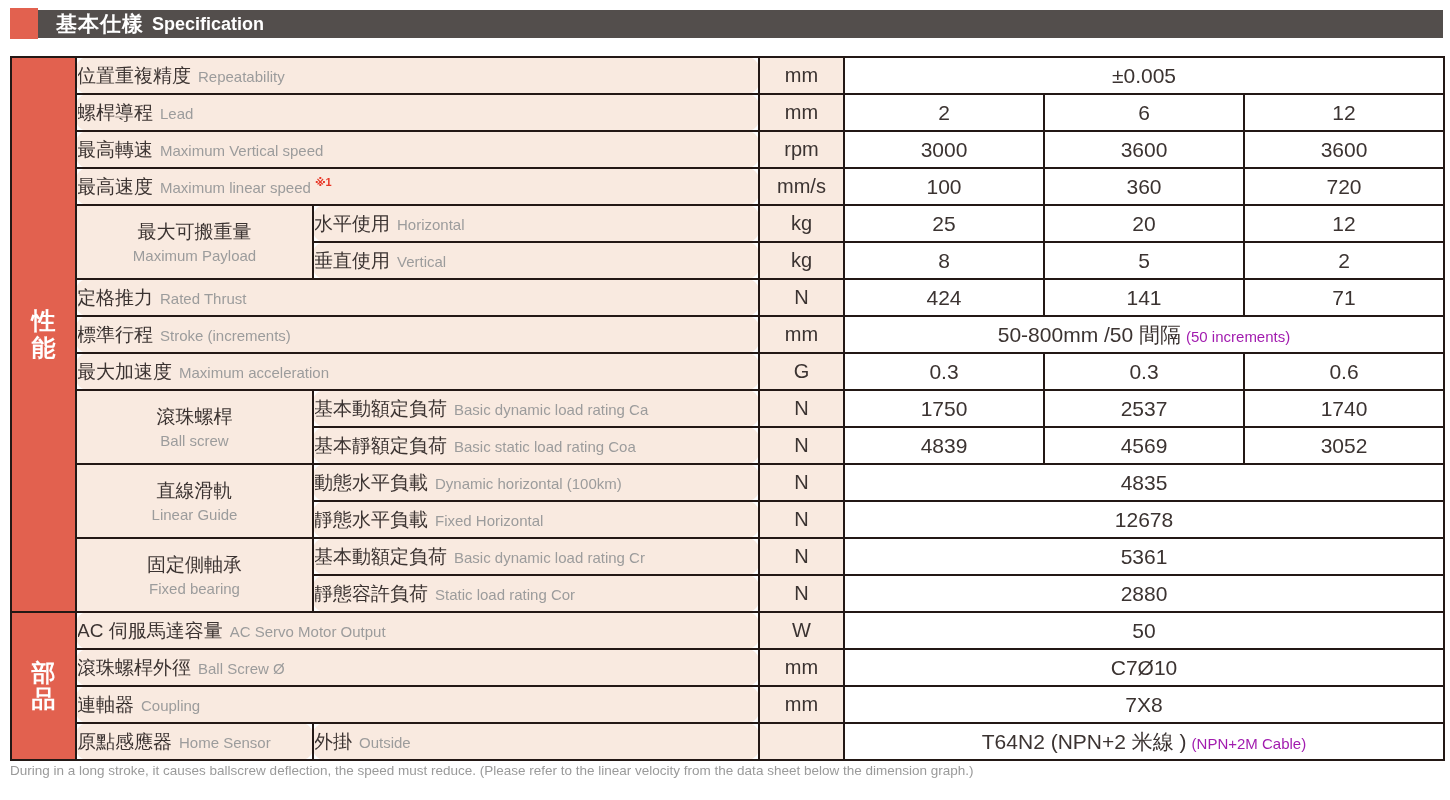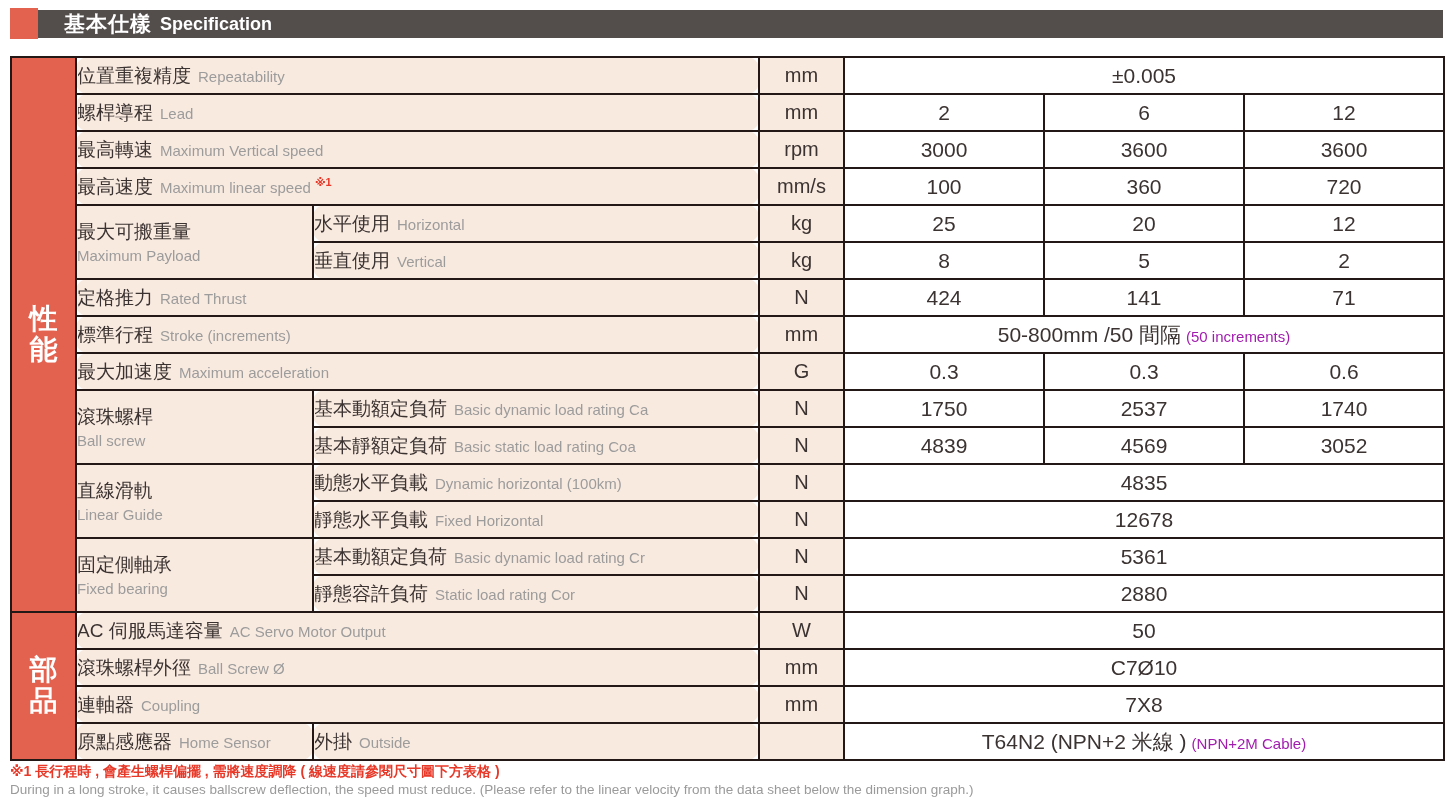--- a/index.html
+++ b/index.html
@@ -4,40 +4,40 @@
 <style>
   html,body{margin:0;padding:0;}
   body{
     width:1450px;height:800px;position:relative;background:#ffffff;
     font-family:"Liberation Sans","DejaVu Sans",sans-serif;overflow:hidden;
   }
   
   .hdr-square{position:absolute;left:10px;top:8px;width:28px;height:31px;background:#e2614f;}
   .hdr-bar{
     position:absolute;left:38px;top:10px;width:1405px;height:28px;background:#534e4c;
-    display:flex;align-items:center;box-sizing:border-box;padding-left:26px;color:#fff;
+    display:flex;align-items:center;box-sizing:border-box;padding-left:18px;color:#fff;
   }
   .hdr-cn{font-size:21px;font-weight:700;letter-spacing:1px;}
   .hdr-en{font-size:18px;font-weight:700;margin-left:8px;text-align:center;}
   
   table.spec{
     position:absolute;left:10px;top:56px;border-collapse:collapse;table-layout:fixed;
   }
   table.spec td{
     border:2px solid #231815;box-sizing:border-box;padding:0;overflow:hidden;
     vertical-align:middle;
   }
   table.spec tr{height:37px;}
   .c-side{background:#e2614f;text-align:center;}
   .vtext{
     width:1.06em;margin:0 auto;word-break:break-all;line-height:1.1;
-    font-size:28px;font-weight:700;color:#ffffff;text-align:center;
+    font-size:24px;font-weight:700;color:#ffffff;text-align:center;
   }
   .c-label{background:#f9eae0;padding-left:14px;text-align:left;white-space:nowrap;border-radius:12px;}
-  .c-group{background:#f9eae0;padding-left:14px;text-align:left;white-space:nowrap;}
+  .c-group{background:#f9eae0;padding-left:14px;text-align:center;white-space:nowrap;}
   .c-group .cn{display:block;line-height:1.45;}
   .c-group .en{display:block;margin-left:0;line-height:1.3;}
   .cn{font-size:19px;color:#3b3331;}
   .en{font-size:15px;color:#9c9c9c;margin-left:7px;}
   .ref{color:#e83828;font-size:11px;vertical-align:super;margin-left:4px;font-weight:700;}
   .c-unit{background:#f9eae0;text-align:center;font-size:20px;color:#3b3331;}
   .c-val{background:#ffffff;text-align:center;font-size:21px;color:#3b3331;white-space:nowrap;}
   .val-sub{font-size:15px;color:#a21caf;margin-left:5px;}
   
   .notes{position:absolute;left:10px;top:762px;width:1430px;}
@@ -256,15 +256,14 @@
     </td>
     <td class="c-unit"></td>
     <td class="c-val" colspan="3">
       <span>T64N2 (NPN+2 米線 )</span><span class="val-sub">(NPN+2M Cable)</span>
     </td>
   </tr>
 </tbody>
   </table>
 
 <div class="notes">
-  <div class="note-cn">※1 長行程時 , 會產生螺桿偏擺 , 需將速度調降 ( 線速度請參閱尺寸圖下方表格 )</div>
   <div class="note-en">During in a long stroke, it causes ballscrew deflection, the speed must reduce. (Please refer to the linear velocity from the data sheet below the dimension graph.)</div>
 </div>
 
 </body></html>

